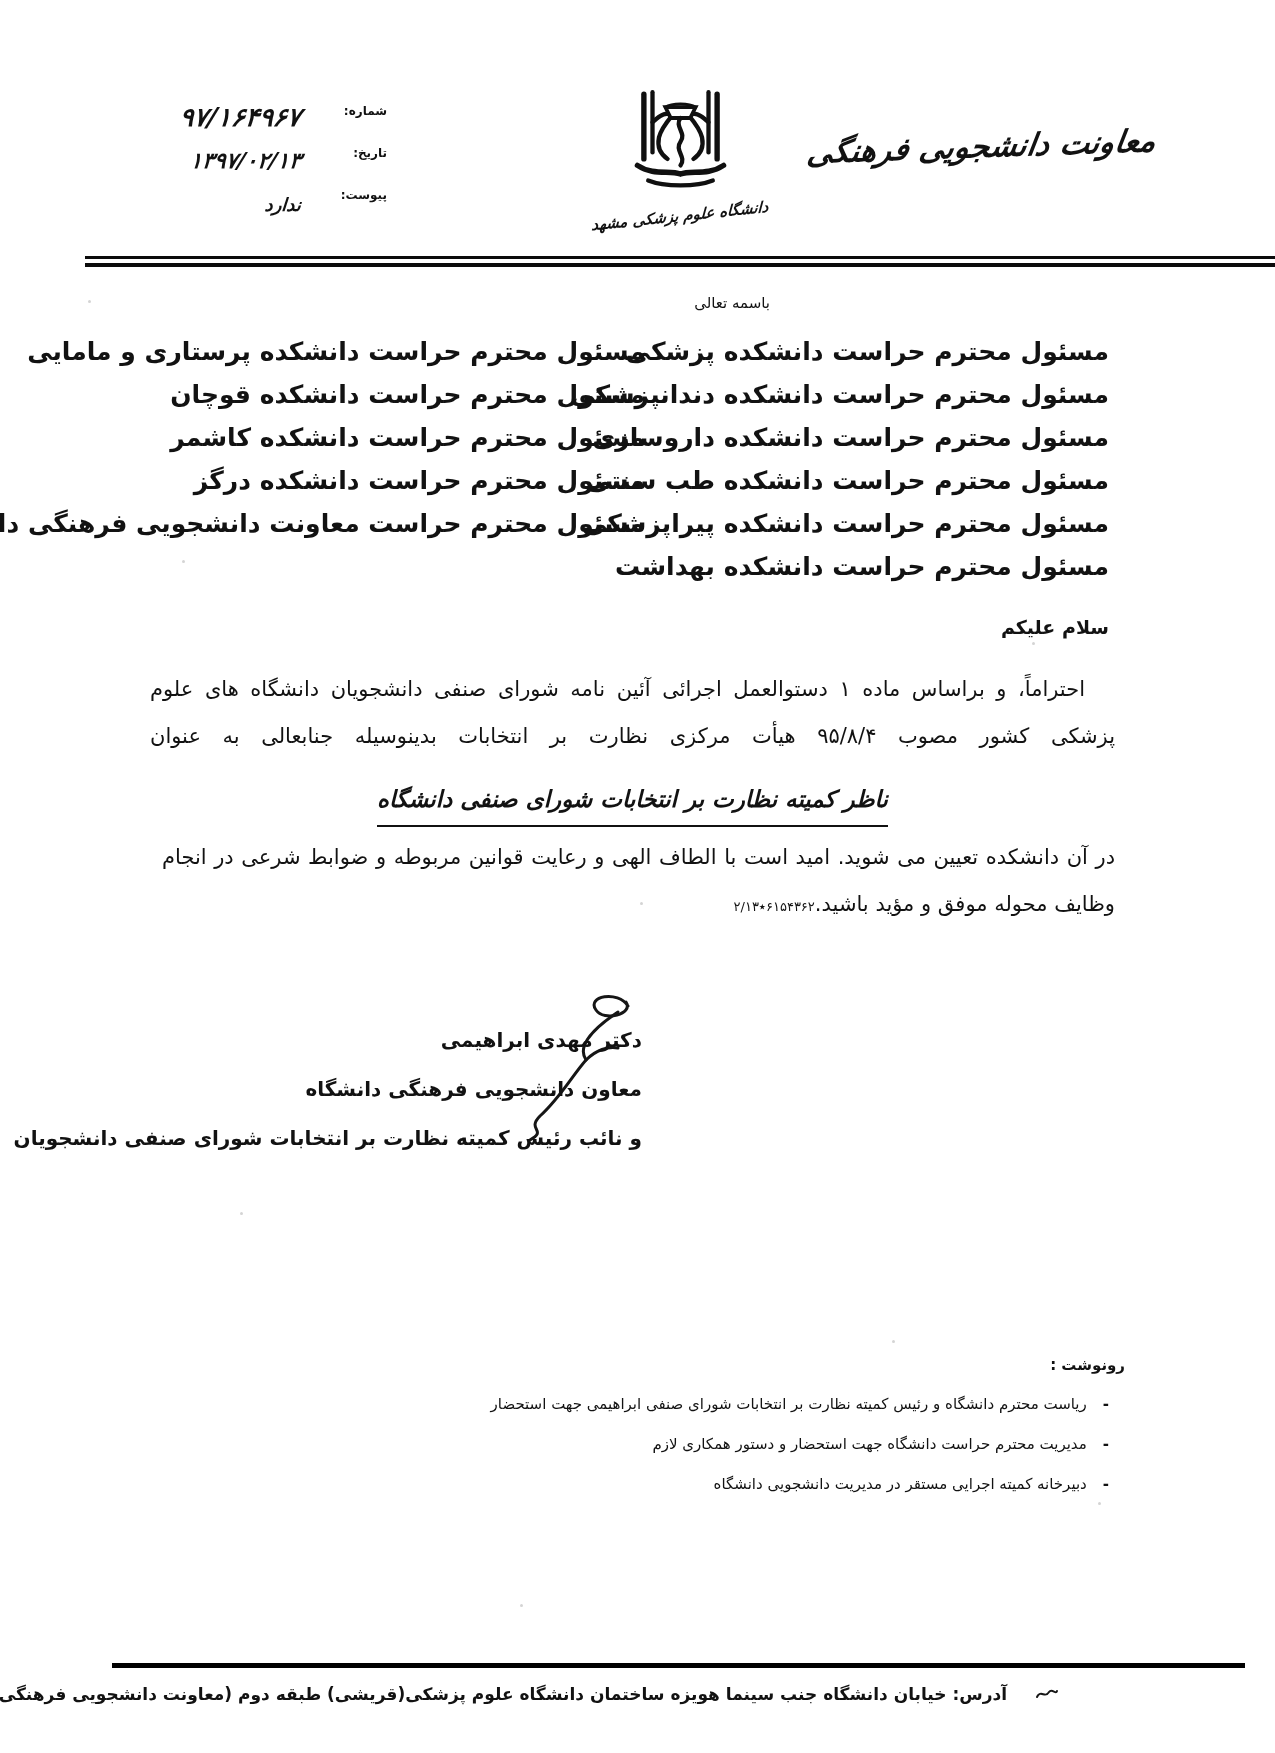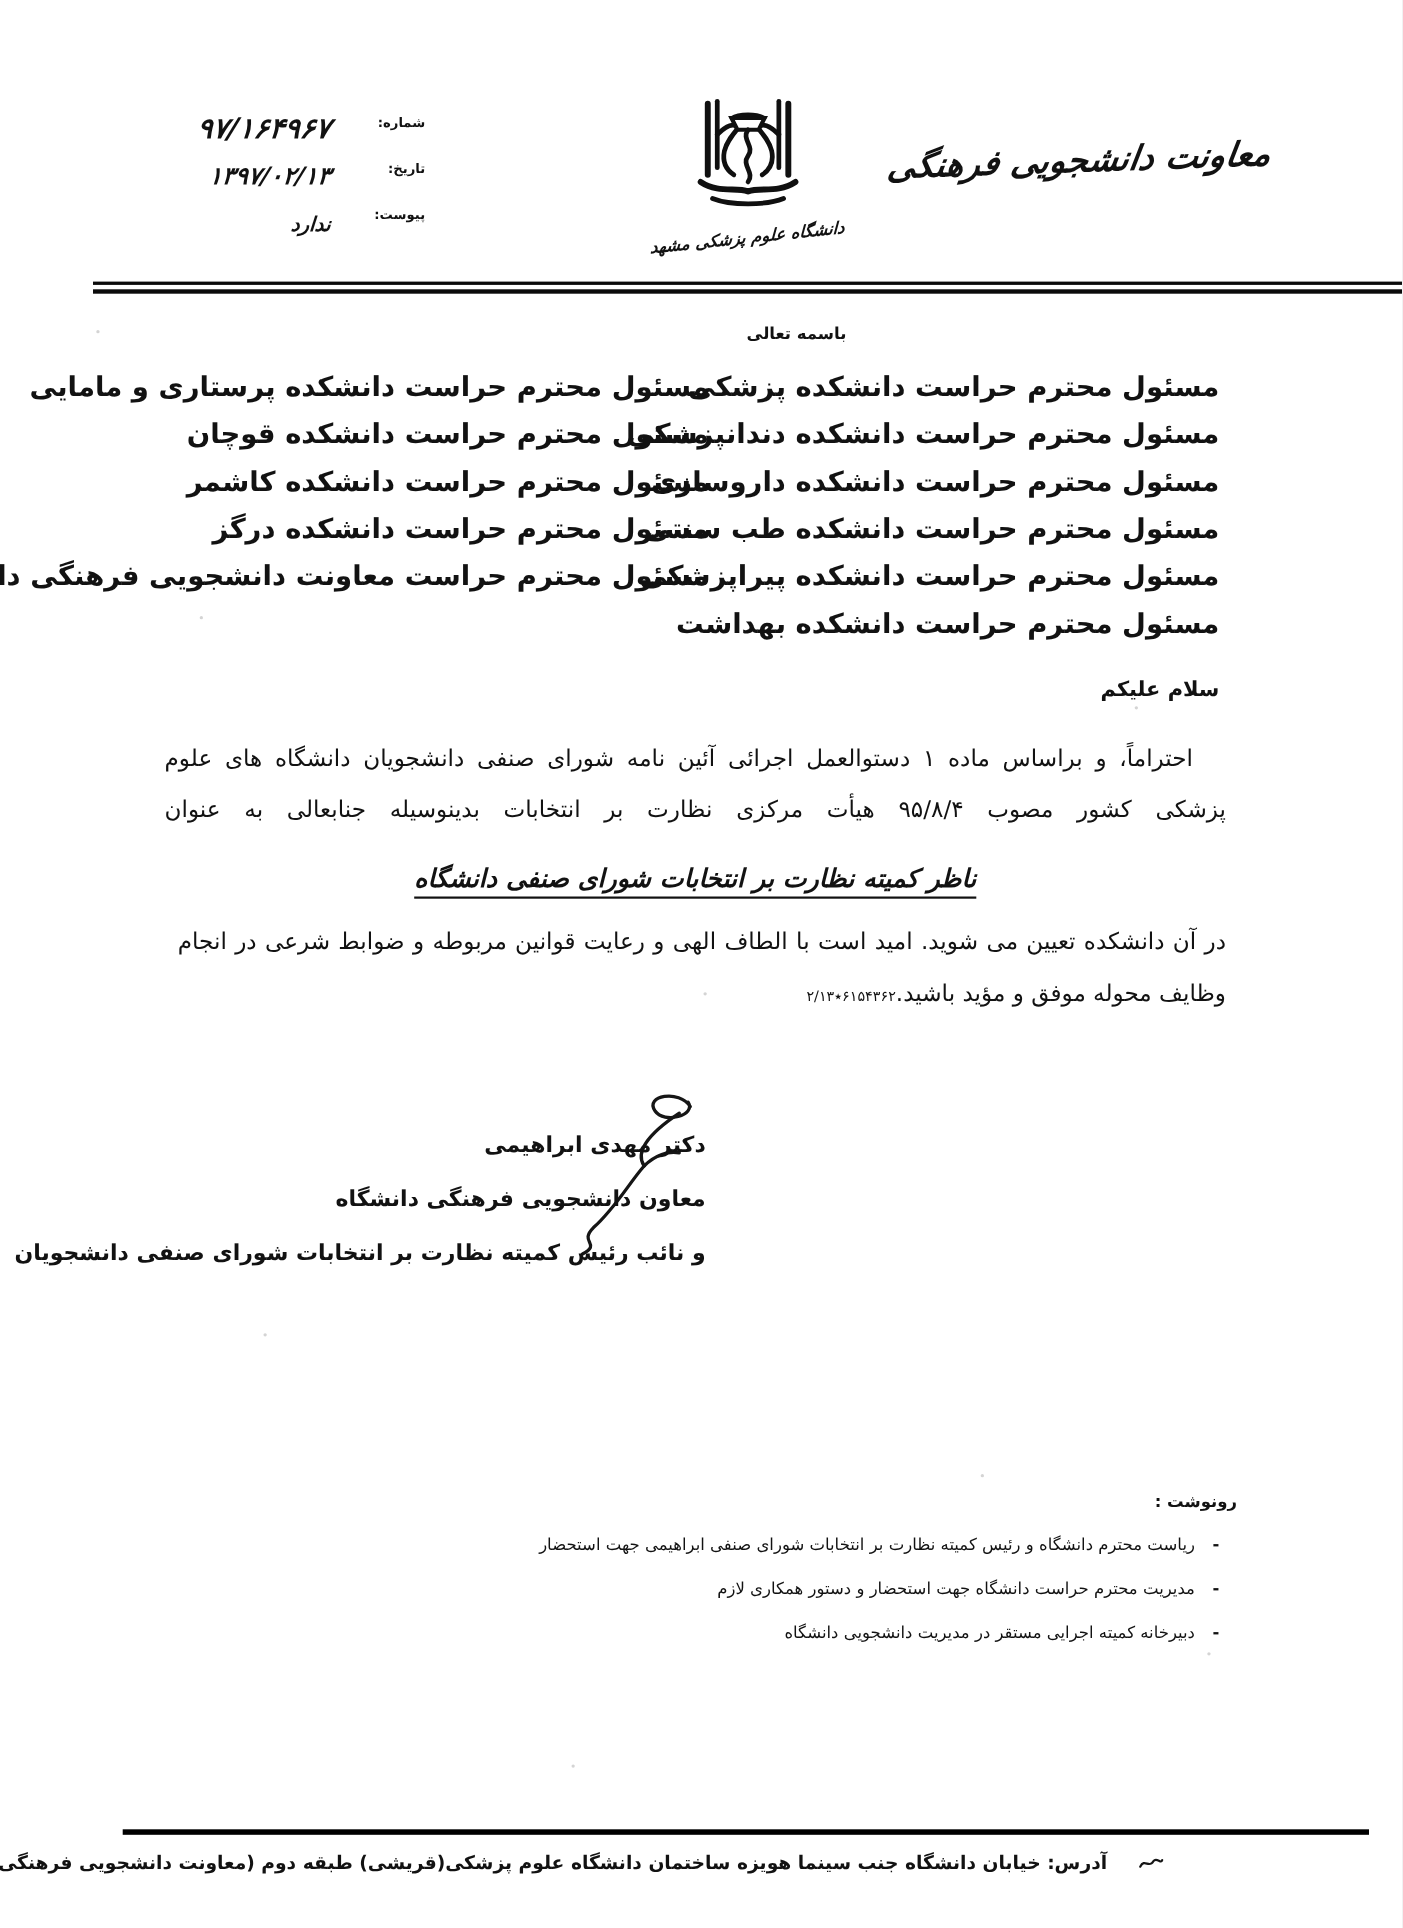--- a/index.html
+++ b/index.html
@@ -20,32 +20,32 @@
   .logo-caption{display:inline-block;font-size:15px;font-weight:bold;font-style:italic;transform:rotate(-6deg) skewX(-8deg);margin-top:-2px;}
   .orgtitle{
     position:absolute;top:128px;right:120px;width:340px;
     font-size:31px;font-weight:bold;font-style:italic;text-align:center;
     transform:skewX(-10deg) rotate(-2deg);white-space:nowrap;
   }
   .rule-top{position:absolute;top:256px;left:85px;right:0;}
   .rule-top .r1{height:3px;background:#0b0b0b;}
   .rule-top .r2{height:4px;background:#0b0b0b;margin-top:4px;}
   
-  .invocation{position:absolute;top:294px;right:505px;font-size:15px;font-weight:bold;margin-left:28px;}
+  .invocation{position:absolute;top:294px;right:505px;font-size:15px;font-weight:normal;margin-left:28px;}
   .rec-col{position:absolute;top:330px;direction:rtl;text-align:right;font-weight:bold;font-size:25px;line-height:43px;white-space:nowrap;}
   .rec-right{right:166px;}
   .rec-left{right:630px;}
   .greeting{position:absolute;top:616px;right:166px;font-size:19px;font-weight:bold;}
   
   .body-text{position:absolute;top:666px;left:150px;right:160px;direction:rtl;font-size:21px;line-height:47px;text-align:justify;}
   .p1{margin:0;text-indent:30px;text-align-last:justify;}
   .title-line{margin:16px 0 10px 0;text-align:center;}
   .title-line span{
     font-size:23px;font-weight:bold;font-style:italic;
-    border-bottom:2.5px solid #111;padding-bottom:3px;
+    border-bottom:2.5px solid #111;padding-bottom:13px;
   }
   .p2{margin:4px 0 0 12px;}
   .tracking{font-size:13px;font-weight:normal;direction:ltr;unicode-bidi:bidi-override;letter-spacing:1px;}
   
   .signature{position:absolute;top:1016px;right:633px;direction:rtl;text-align:right;font-weight:bold;font-size:20px;line-height:49px;white-space:nowrap;}
   .scribble{position:absolute;top:988px;left:468px;width:190px;height:160px;pointer-events:none;}
   
   .cc{position:absolute;top:1356px;right:150px;direction:rtl;font-size:15px;}
   .cc-label{font-weight:bold;margin-bottom:10px;text-align:right;}
   .cc-item{display:flex;direction:rtl;align-items:baseline;gap:16px;line-height:40px;margin-right:16px;white-space:nowrap;}

